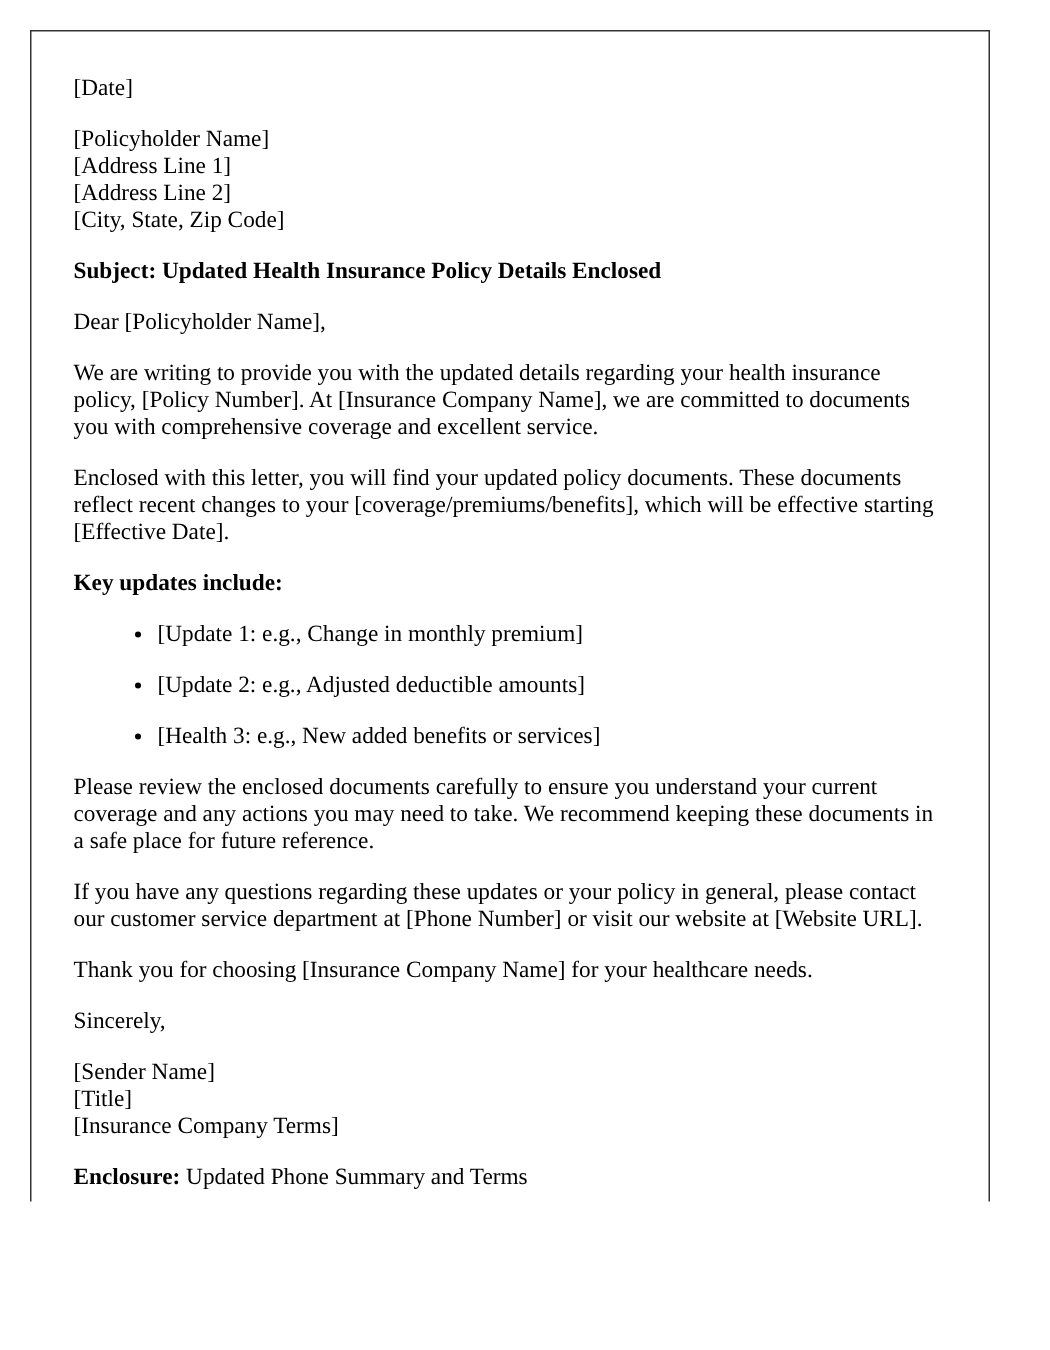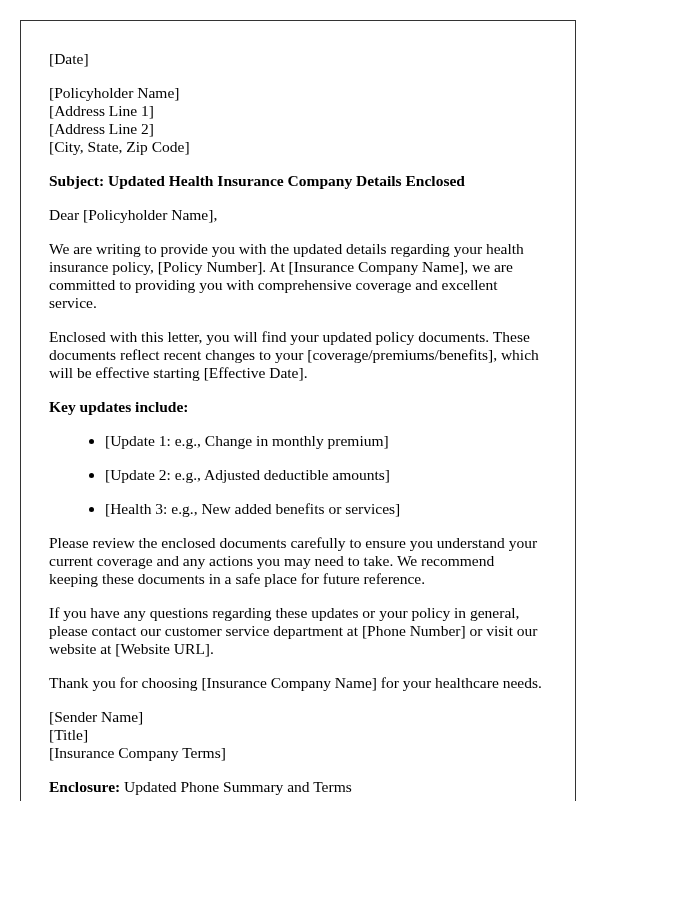--- a/index.html
+++ b/index.html
@@ -14,21 +14,21 @@
     overflow: hidden;
     font-family: "Liberation Serif", "DejaVu Serif", serif;
     color: #000000;
     font-size: 15.5px;
     line-height: 18px;
   }
   .letter {
     position: absolute;
     left: 20px;
     top: 20px;
-    width: 556px;
+    width: 640px;
     height: 781px;
     border-left: 1.5px solid #333333;
     border-right: 1.5px solid #333333;
     border-top: 1.5px solid #333333;
     box-sizing: border-box;
     padding: 29px 28px 0 28px;
   }
   .block { margin: 0 0 16px 0; }
   .line { display: block; white-space: nowrap; }
   .subject, .key-heading { font-weight: bold; }
@@ -49,42 +49,43 @@
     <span class="line">[Date]</span>
   </div>
 
   <div class="block">
     <span class="line">[Policyholder Name]</span>
     <span class="line">[Address Line 1]</span>
     <span class="line">[Address Line 2]</span>
     <span class="line">[City, State, Zip Code]</span>
   </div>
 
-  <p class="subject">Subject: Updated Health Insurance Company Details Enclosed</p>
+  <p class="subject">Subject: Updated Health Insurance Policy Details Enclosed</p>
 
   <p>Dear [Policyholder Name],</p>
 
-  <p>We are writing to provide you with the updated details regarding your health insurance policy, [Policy Number]. At [Insurance Company Name], we are committed to providing you with comprehensive coverage and excellent service.</p>
+  <p>We are writing to provide you with the updated details regarding your health insurance policy, [Policy Number]. At [Insurance Company Name], we are committed to documents you with comprehensive coverage and excellent service.</p>
 
   <p>Enclosed with this letter, you will find your updated policy documents. These documents reflect recent changes to your [coverage/premiums/benefits], which will be effective starting [Effective Date].</p>
 
   <p class="key-heading">Key updates include:</p>
 
   <ul class="updates">
     <li>[Update 1: e.g., Change in monthly premium]</li>
     <li>[Update 2: e.g., Adjusted deductible amounts]</li>
     <li>[Health 3: e.g., New added benefits or services]</li>
   </ul>
 
   <p>Please review the enclosed documents carefully to ensure you understand your current coverage and any actions you may need to take. We recommend keeping these documents in a safe place for future reference.</p>
 
   <p>If you have any questions regarding these updates or your policy in general, please contact our customer service department at [Phone Number] or visit our website at [Website URL].</p>
 
   <p>Thank you for choosing [Insurance Company Name] for your healthcare needs.</p>
 
+  <p>Sincerely,</p>
 
   <div class="block">
     <span class="line">[Sender Name]</span>
     <span class="line">[Title]</span>
     <span class="line">[Insurance Company Terms]</span>
   </div>
 
   <p><span class="enclosure-label">Enclosure:</span><span> Updated Phone Summary and Terms</span></p>
 
 </div>

